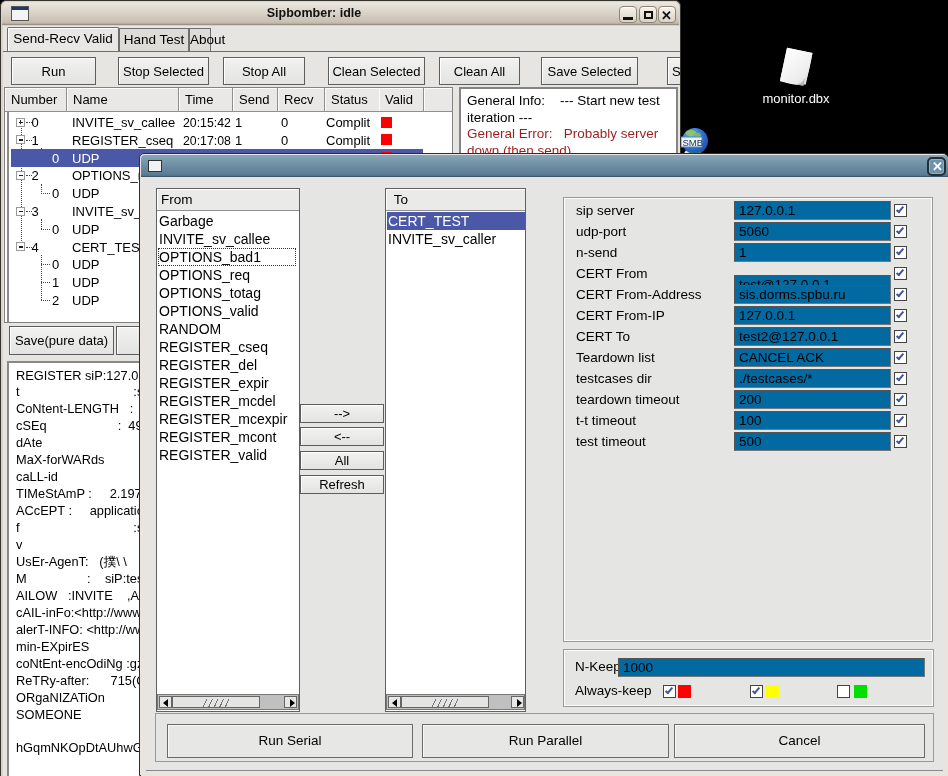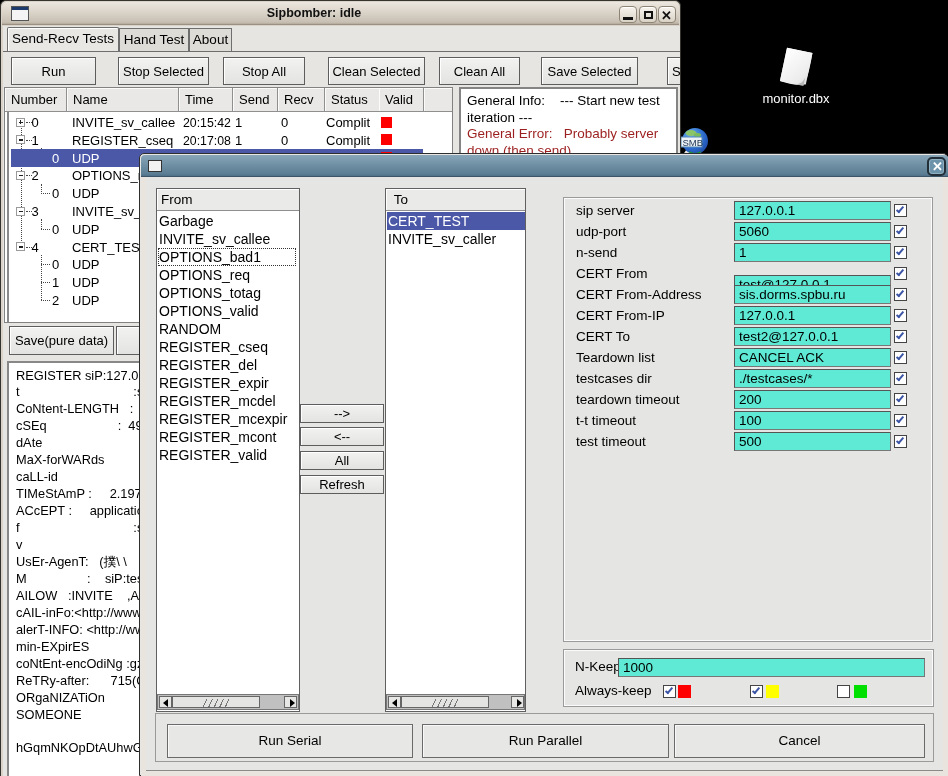--- a/index.html
+++ b/index.html
@@ -97,21 +97,21 @@
 .tri-l { position:absolute; left:3px; top:2px; width:0; height:0;
   border:4px solid transparent; border-right:5px solid #000; border-left:none; }
 .tri-r { position:absolute; left:5px; top:2px; width:0; height:0;
   border:4px solid transparent; border-left:5px solid #000; border-right:none; }
 .sthumb { position:absolute; top:1px; height:12px; background:#e4e4e3; border:1px solid #666; }
 .hatch { position:absolute; left:50%; top:2px; margin-left:-14px; width:28px; height:8px;
   background:repeating-linear-gradient(115deg, transparent 0 4px, #777 4px 5px); }
 
 
 .flabel { font-size:13.5px; color:#000; }
-.finput { background:#5eead4; border:1px solid #777; border-top-color:#555; border-left-color:#555;
+.finput { background:#0369a1; border:1px solid #777; border-top-color:#555; border-left-color:#555;
   font-size:13.5px; padding:1px 0 0 4px; white-space:pre; overflow:hidden; }
 .cb { width:13px; height:13px; background:#fff; border:1px solid #444; }
 .cb .tick { position:absolute; left:3px; top:0px; width:4px; height:8px;
   border-right:2px solid #3b54a4; border-bottom:2px solid #3b54a4; transform:rotate(40deg); }
 .swatch { width:13px; height:13px; }
 .gbox { border:1px solid #9a9a9a; box-shadow:1px 1px 0 #fbfbfb inset, -1px -1px 0 #fbfbfb inset; }
 .dbtn { border:1px solid #6a6a6a; background:#e7e7e6; box-shadow:inset 1px 1px 0 #f8f8f8;
   font-size:13.5px; text-align:center; padding-top:8px; height:34px; }
 </style>
 </head>
@@ -163,23 +163,23 @@
         </div>
       <div class="abs capbtn" style="left:637px;">
           <div class="glyph-max"></div>
         </div>
       <div class="abs capbtn" style="left:656px;">
           <div class="glyph-x">✕</div>
         </div>
     </div>
     <div class="abs" id="mw-content">
 
-      <div class="abs tab active" style="left:4px;width:112px;">Send-Recv Tests</div>
+      <div class="abs tab active" style="left:4px;width:112px;">Send-Recv Valid</div>
       <div class="abs tab" style="left:116px;width:70px;">Hand Test</div>
-      <div class="abs tab" style="left:186px;width:43px;">About</div>
+      <div class="abs tab" style="left:186px;width:22px;">About</div>
       <div class="abs" id="tabline"></div>
 
       <div class="abs btn" style="left:8px;   top:31px; width:85px; height:28px; padding-top:6px;">Run</div>
       <div class="abs btn" style="left:115px; top:31px; width:91px; height:28px; padding-top:6px;">Stop Selected</div>
       <div class="abs btn" style="left:220px; top:31px; width:82px; height:28px; padding-top:6px;">Stop All</div>
       <div class="abs btn" style="left:325px; top:31px; width:97px; height:28px; padding-top:6px;">Clean Selected</div>
       <div class="abs btn" style="left:436px; top:31px; width:81px; height:28px; padding-top:6px;">Clean All</div>
       <div class="abs btn" style="left:538px; top:31px; width:97px; height:28px; padding-top:6px;">Save Selected</div>
       <div class="abs btn" style="left:664px; top:31px; width:80px; height:28px; padding-top:6px; text-align:left; padding-left:4px;">Save All</div>
 

